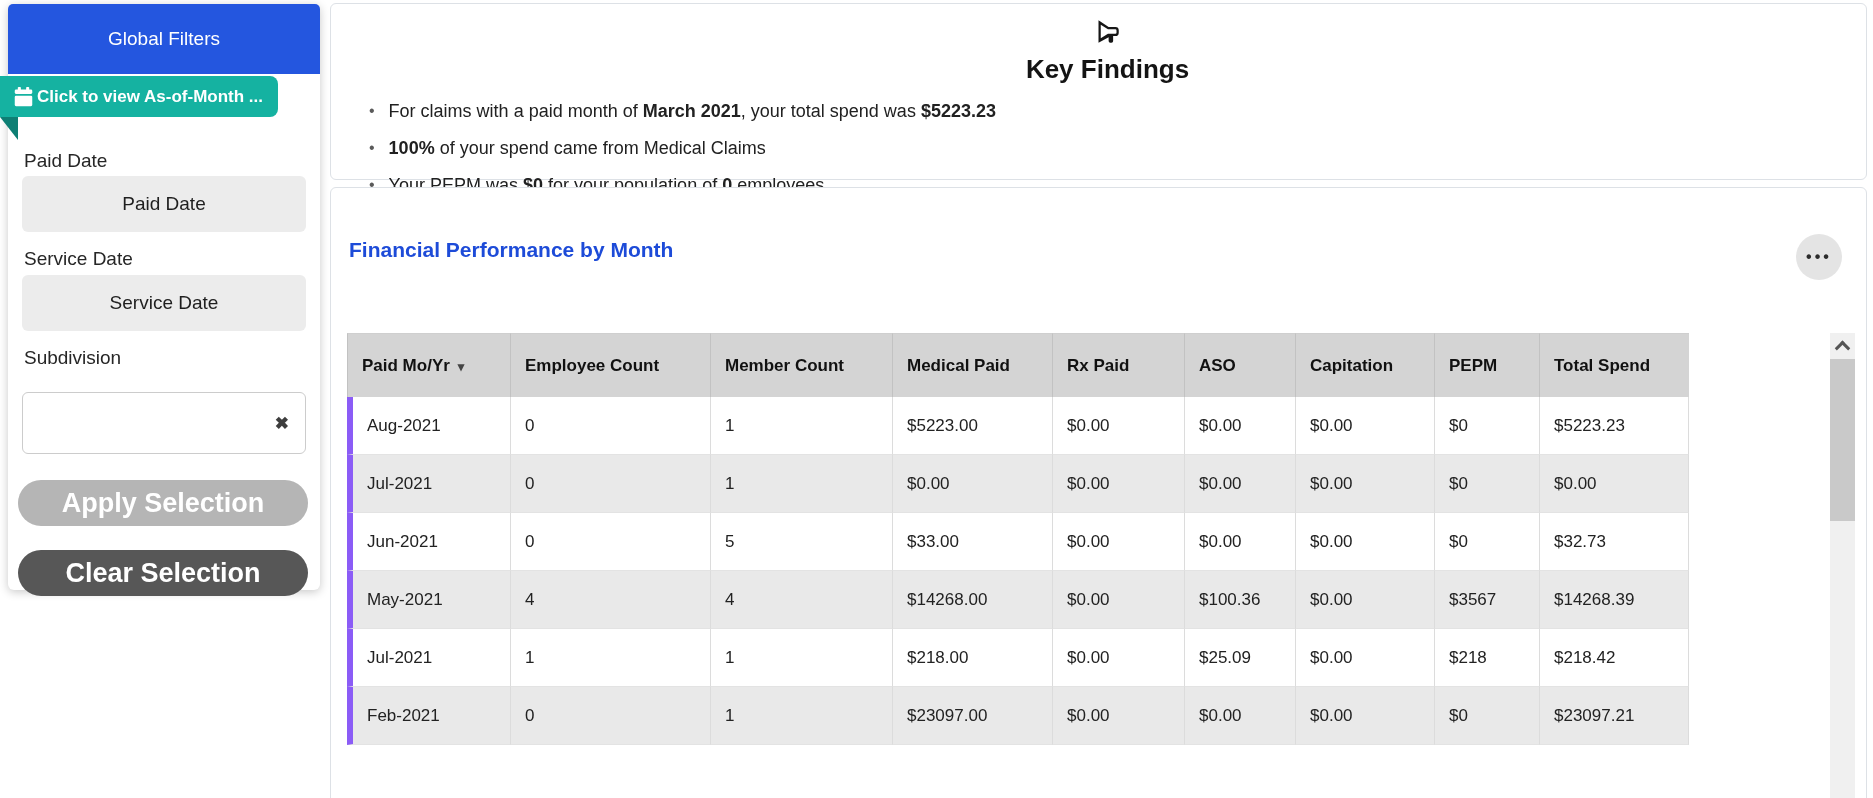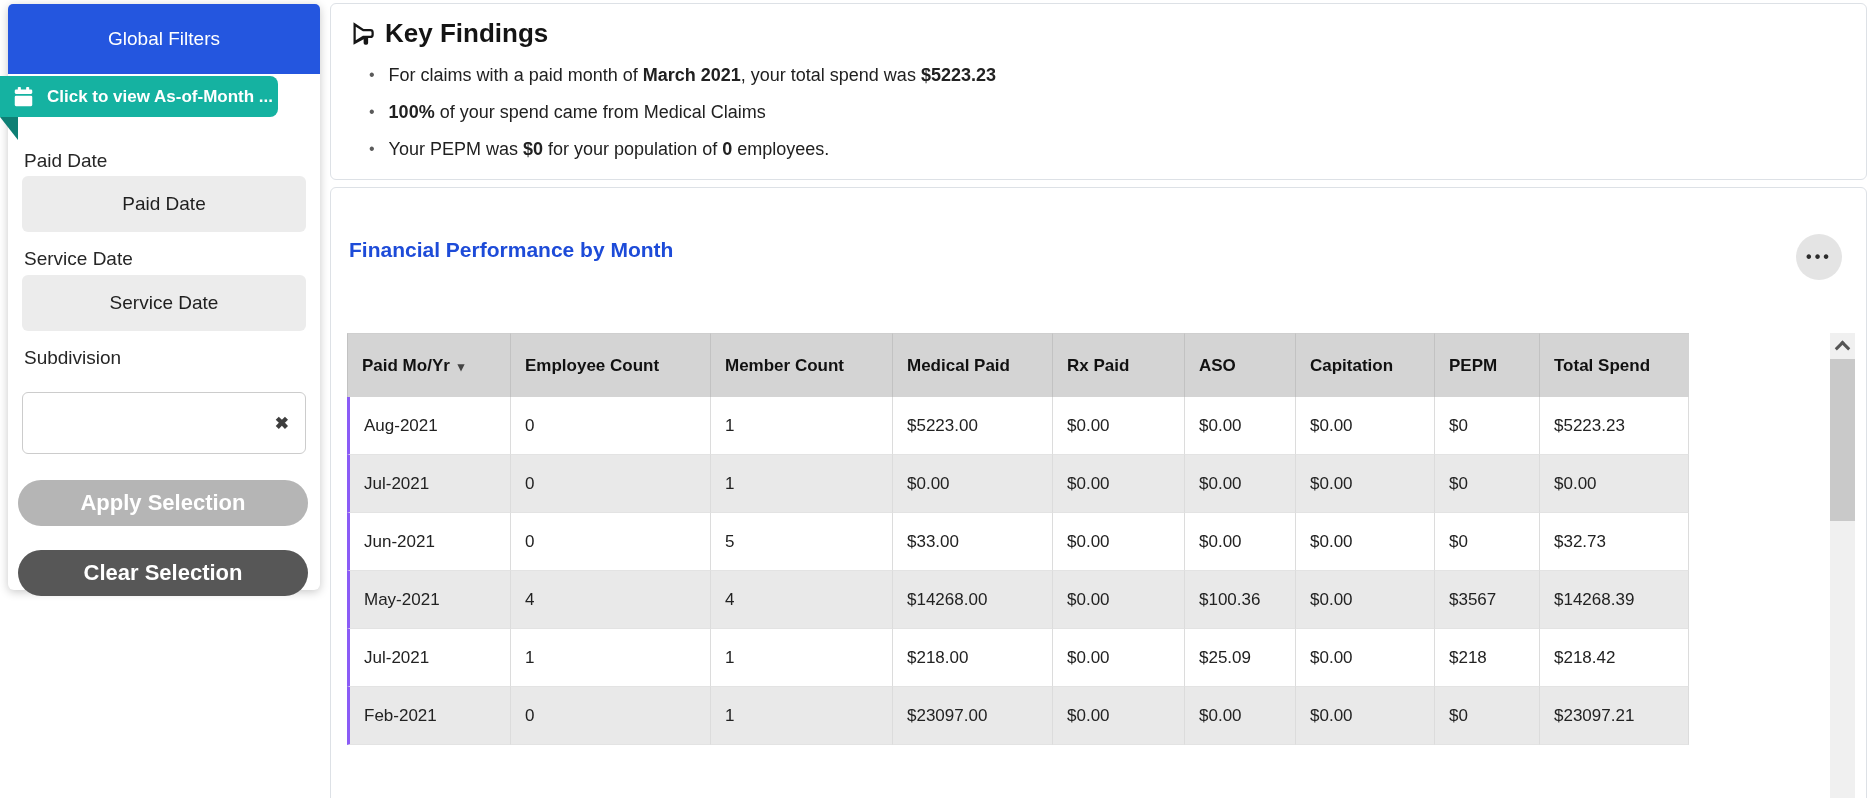--- a/index.html
+++ b/index.html
@@ -19,41 +19,41 @@
               display:flex; align-items:center; justify-content:center; cursor:pointer;
               font-family:"Liberation Sans", sans-serif; }
   .subdiv-input-wrap { position:absolute; left:14px; right:14px; top:388px; height:62px;
                        background:#fff; border:1px solid #ccc; border-radius:6px; }
   .subdiv-input { position:absolute; left:10px; top:6px; right:44px; bottom:6px;
                   border:none; outline:none; font-size:18px; background:transparent;
                   font-family:"Liberation Sans", sans-serif; }
   .subdiv-clear { position:absolute; right:16px; top:50%; transform:translateY(-50%);
                   font-size:17px; font-weight:bold; color:#3d3d3d; cursor:pointer; }
   .pill-btn { position:absolute; left:10px; right:12px; height:46px; border:none;
-              border-radius:23px; color:#fff; font-size:22px; font-weight:bold;
+              border-radius:23px; color:#fff; font-size:27px; font-weight:bold;
               cursor:pointer; font-family:"Liberation Sans", sans-serif; }
   .apply { top:476px; background:#b5b5b5; }
   .clear { top:533px; background:#575757;margin-top:13px; }
 
   
   .as-of-tooltip { position:absolute; left:0; top:76px; width:278px; height:41px;
                    background:#15b2a1; border-radius:0 8px 8px 0; display:flex;
-                   align-items:center; padding-left:13px; gap:13px; color:#fff;
+                   align-items:center; padding-left:13px; gap:3px; color:#fff;
                    font-size:17px; font-weight:bold; cursor:pointer; z-index:5; }
   .tooltip-tail { position:absolute; left:0; top:117px; width:18px; height:23px;
                   background:#0e7f74; clip-path:polygon(0 0, 100% 0, 100% 100%); z-index:4; }
 
   
   .panel { position:absolute; left:330px; width:1537px; background:#fff;
            border:1px solid #dde1e6; border-radius:6px; }
   .kf-panel { top:3px; height:177px; }
   .fin-panel { top:187px; height:620px; }
 
   .kf-title { display:flex; align-items:center; gap:9px; margin:14px 0 0 18px;
-              font-size:26px; font-weight:bold; color:#141414; }
+              font-size:26px; font-weight:bold; color:#141414;flex-direction:column; }
   .kf-list { list-style:none; margin-top:14px; }
   .kf-item { display:flex; gap:14px; margin:0 0 13px 38px; font-size:18px;
              line-height:24px; color:#212121; }
   .kf-dot { color:#5a5a5a; font-size:16px; }
 
   .fin-title { position:absolute; left:18px; top:50px; font-size:21px;
                font-weight:bold; color:#1d4bd8; }
   .more-btn { position:absolute; left:1465px; top:46px; width:46px; height:46px;
               border-radius:50%; background:#e4e4e4; border:none; cursor:pointer;
               font-size:16px; font-weight:bold; color:#2b2b2b; letter-spacing:3px;
@@ -64,21 +64,21 @@
                border-spacing:0; table-layout:fixed; font-size:17px; }
   .fin-table th { height:64px; background:#d4d4d4; font-weight:bold; color:#111;
                   text-align:left; padding-left:14px; font-size:17px;
                   border-right:1px solid #c2c2c2; border-top:1px solid #cfcfcf;
                   cursor:pointer; }
   .fin-table th:first-child { border-left:1px solid #c2c2c2;margin-left:40px; }
   .fin-table th:last-child { border-right:none; }
   .fin-table td { height:58px; padding-left:14px; color:#222;
                   border-right:1px solid #dcdcdc; border-bottom:1px solid #e3e3e3;
                   background:#fff; }
-  .fin-table td:first-child { border-left:3px solid #8b5cf6; }
+  .fin-table td:first-child { border-left:6px solid #8b5cf6; }
   .fin-table tr:nth-child(even) td { background:#e9e9e9; }
   .sort-arrow { font-size:13px; color:#444; margin-left:8px; }
 
   
   .vscroll { position:absolute; left:1499px; top:145px; width:25px; height:475px;
              background:#f0f0f0; }
   .vscroll-up { position:absolute; left:0; top:0; width:25px; height:24px;
                 display:flex; align-items:center; justify-content:center; cursor:pointer; }
   .vscroll-thumb { position:absolute; left:0; top:26px; width:25px; height:162px;
                    background:#c9c9c9; cursor:grab; }

